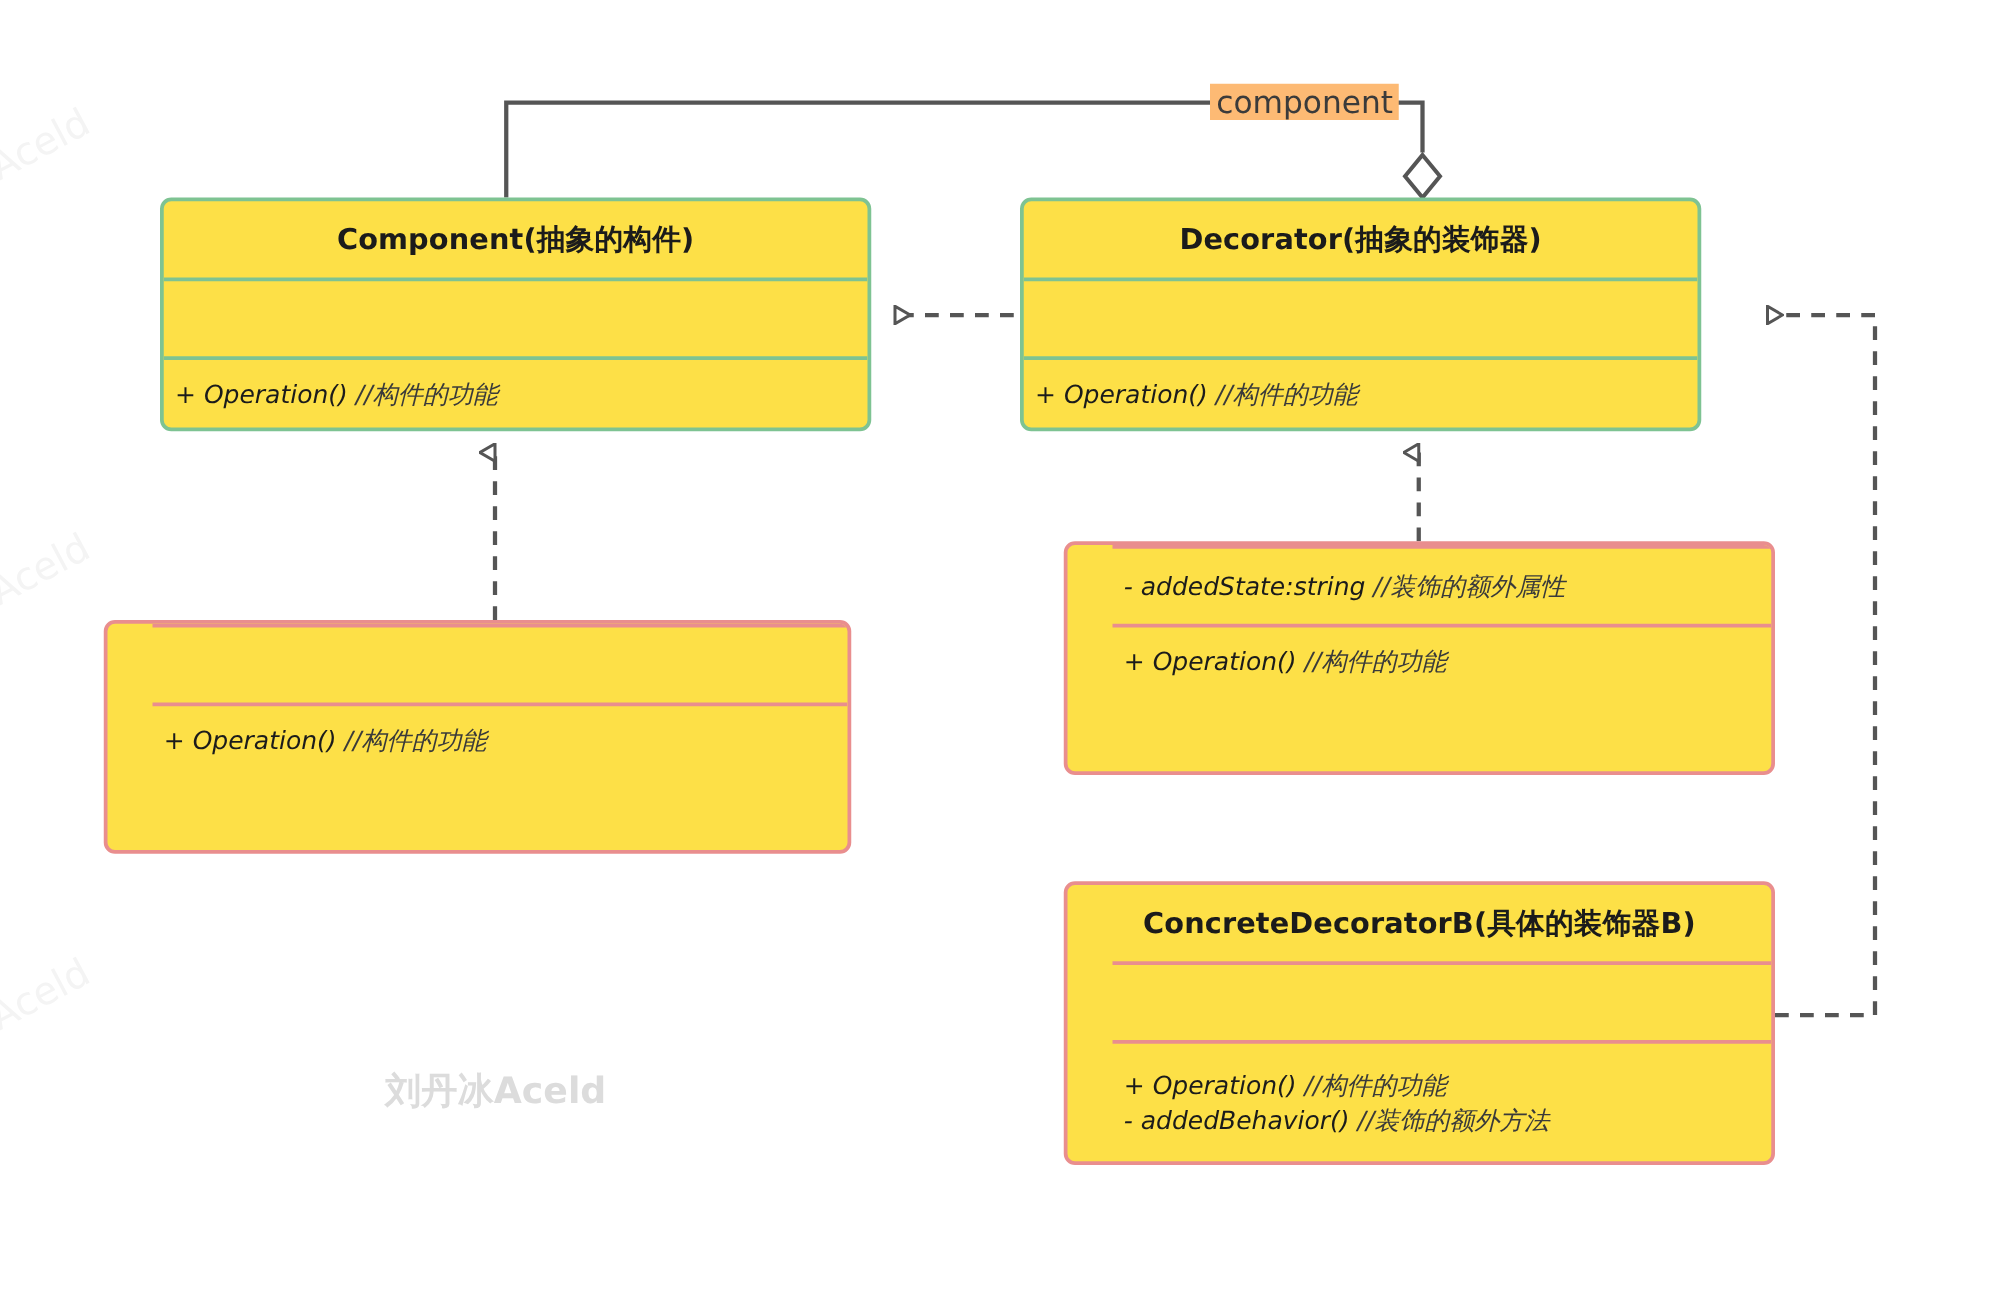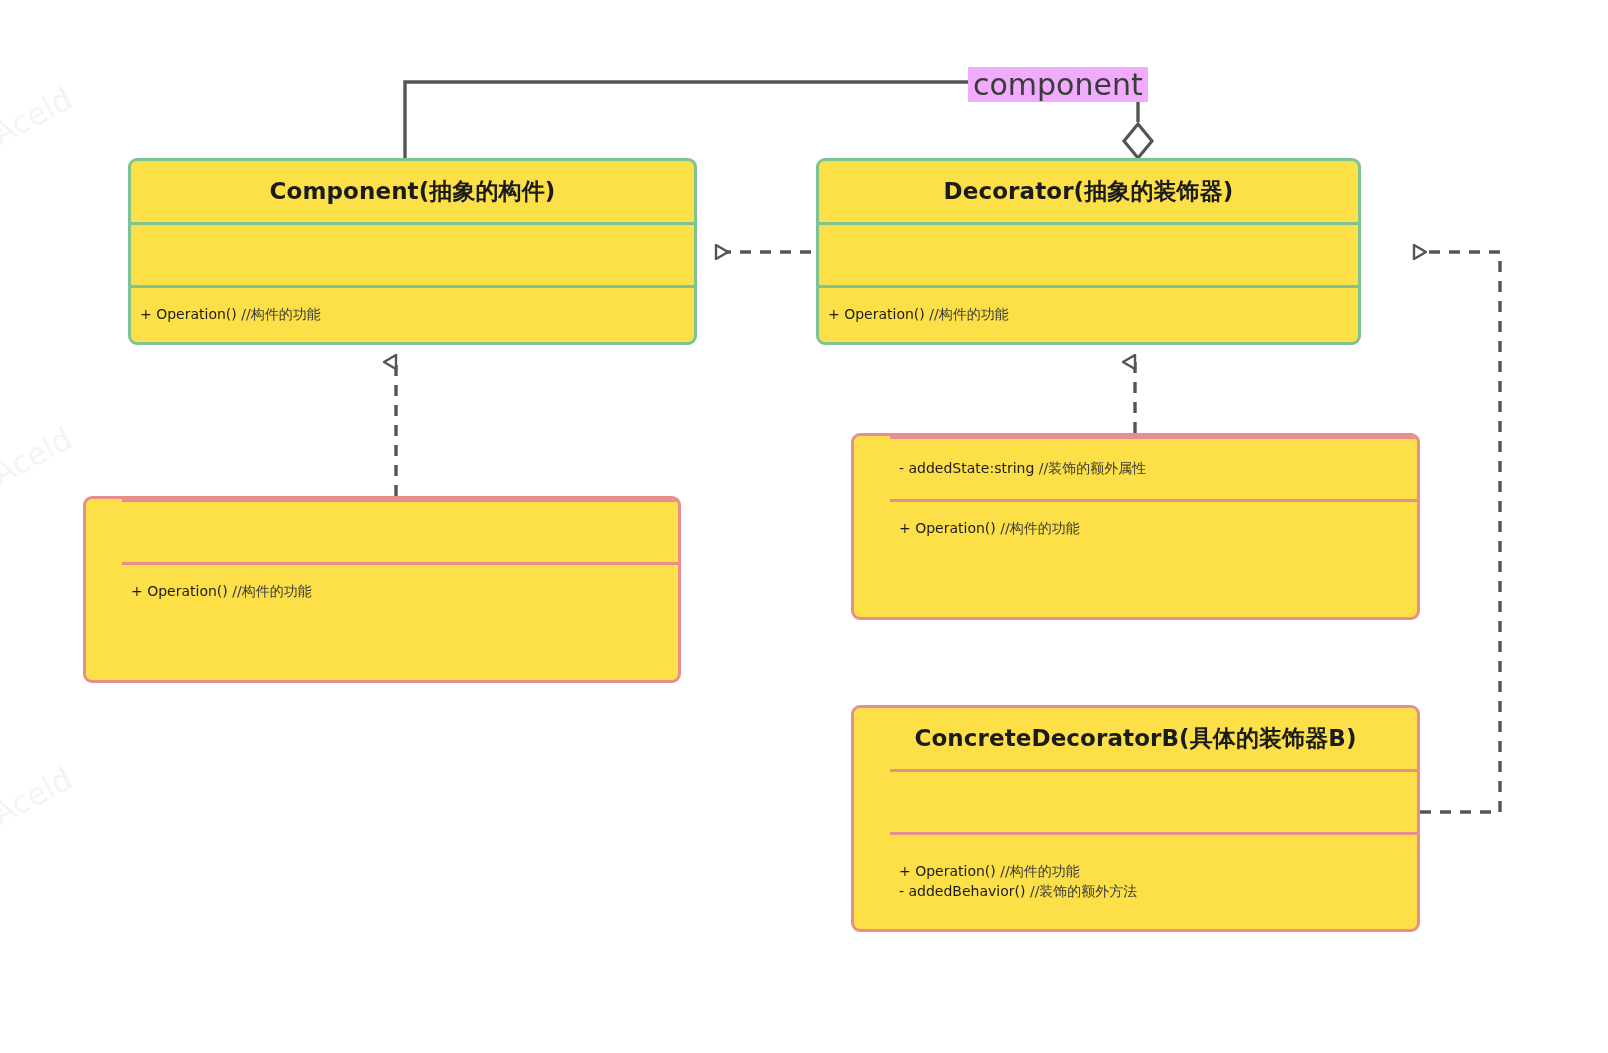--- a/index.html
+++ b/index.html
@@ -57,43 +57,44 @@
   }
   .uml-class.green .sep {
     border-top: 3px solid #7ec392;
   }
   .uml-class.pink .sep {
     border-top: 3px solid #e98e8e;
     margin-left: 36px;
   }
 
   .uml-row {
-    font-size: 14px;
+    font-size: 20px;
     color: #1b1b1b;
     line-height: 1.42;
     white-space: nowrap;
+    font-style: italic;
   }
   .uml-row .cmt {
     color: #3a3a3a;
   }
 
   
   .edge-svg {
     position: absolute;
     left: 0;
     top: 0;
     width: 1608px;
     height: 1053px;
     pointer-events: none;
   }
   .edge-label {
     position: absolute;
-    font-size: 30px;
+    font-size: 25px;
     color: #3b3b3b;
-    background: #f0abfc;
+    background: #fdba74;
     padding: 0 5px;
     white-space: nowrap;
     font-family: "DejaVu Sans", "Liberation Sans", sans-serif;
   }
 
   
   .wm-main {
     position: absolute;
     font-size: 29px;
     font-weight: bold;
@@ -215,14 +216,15 @@
         <span>Operation()</span>
         <span class="cmt">//构件的功能</span>
       </div>
       <div class="uml-row"><span>-</span>
         <span>addedBehavior()</span>
         <span class="cmt">//装饰的额外方法</span>
       </div>
     </div>
   </div>
 
+  <div class="wm-main" style="left:308px; top:853px;">刘丹冰Aceld</div>
 
 </div>
 
 </body></html>

